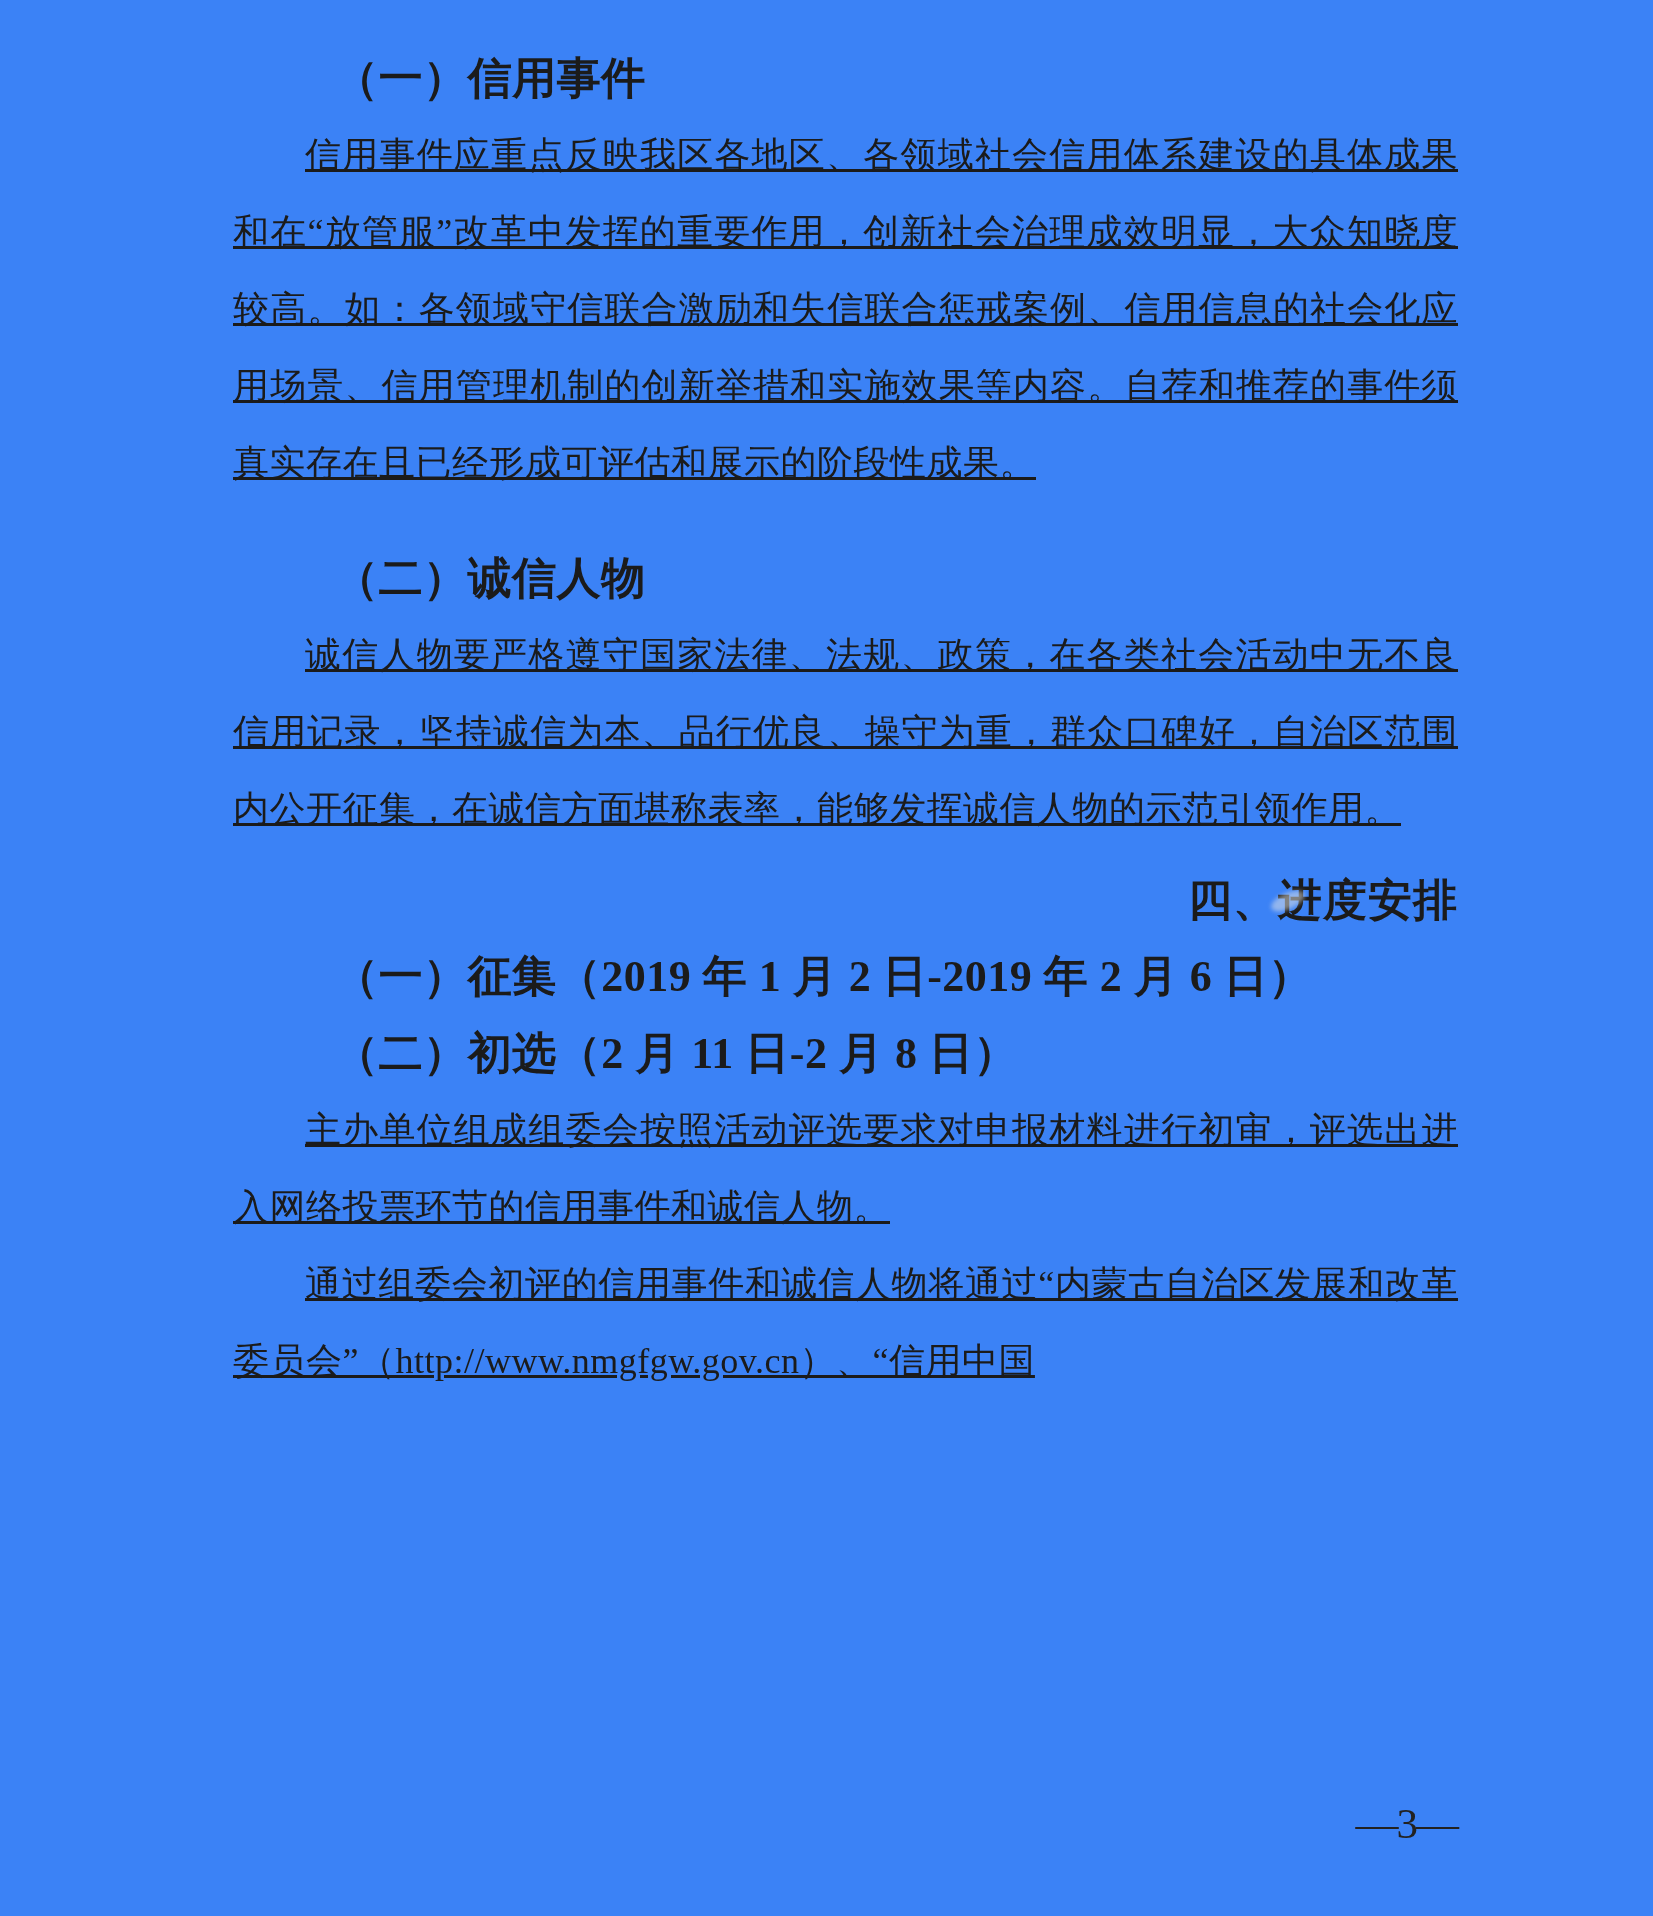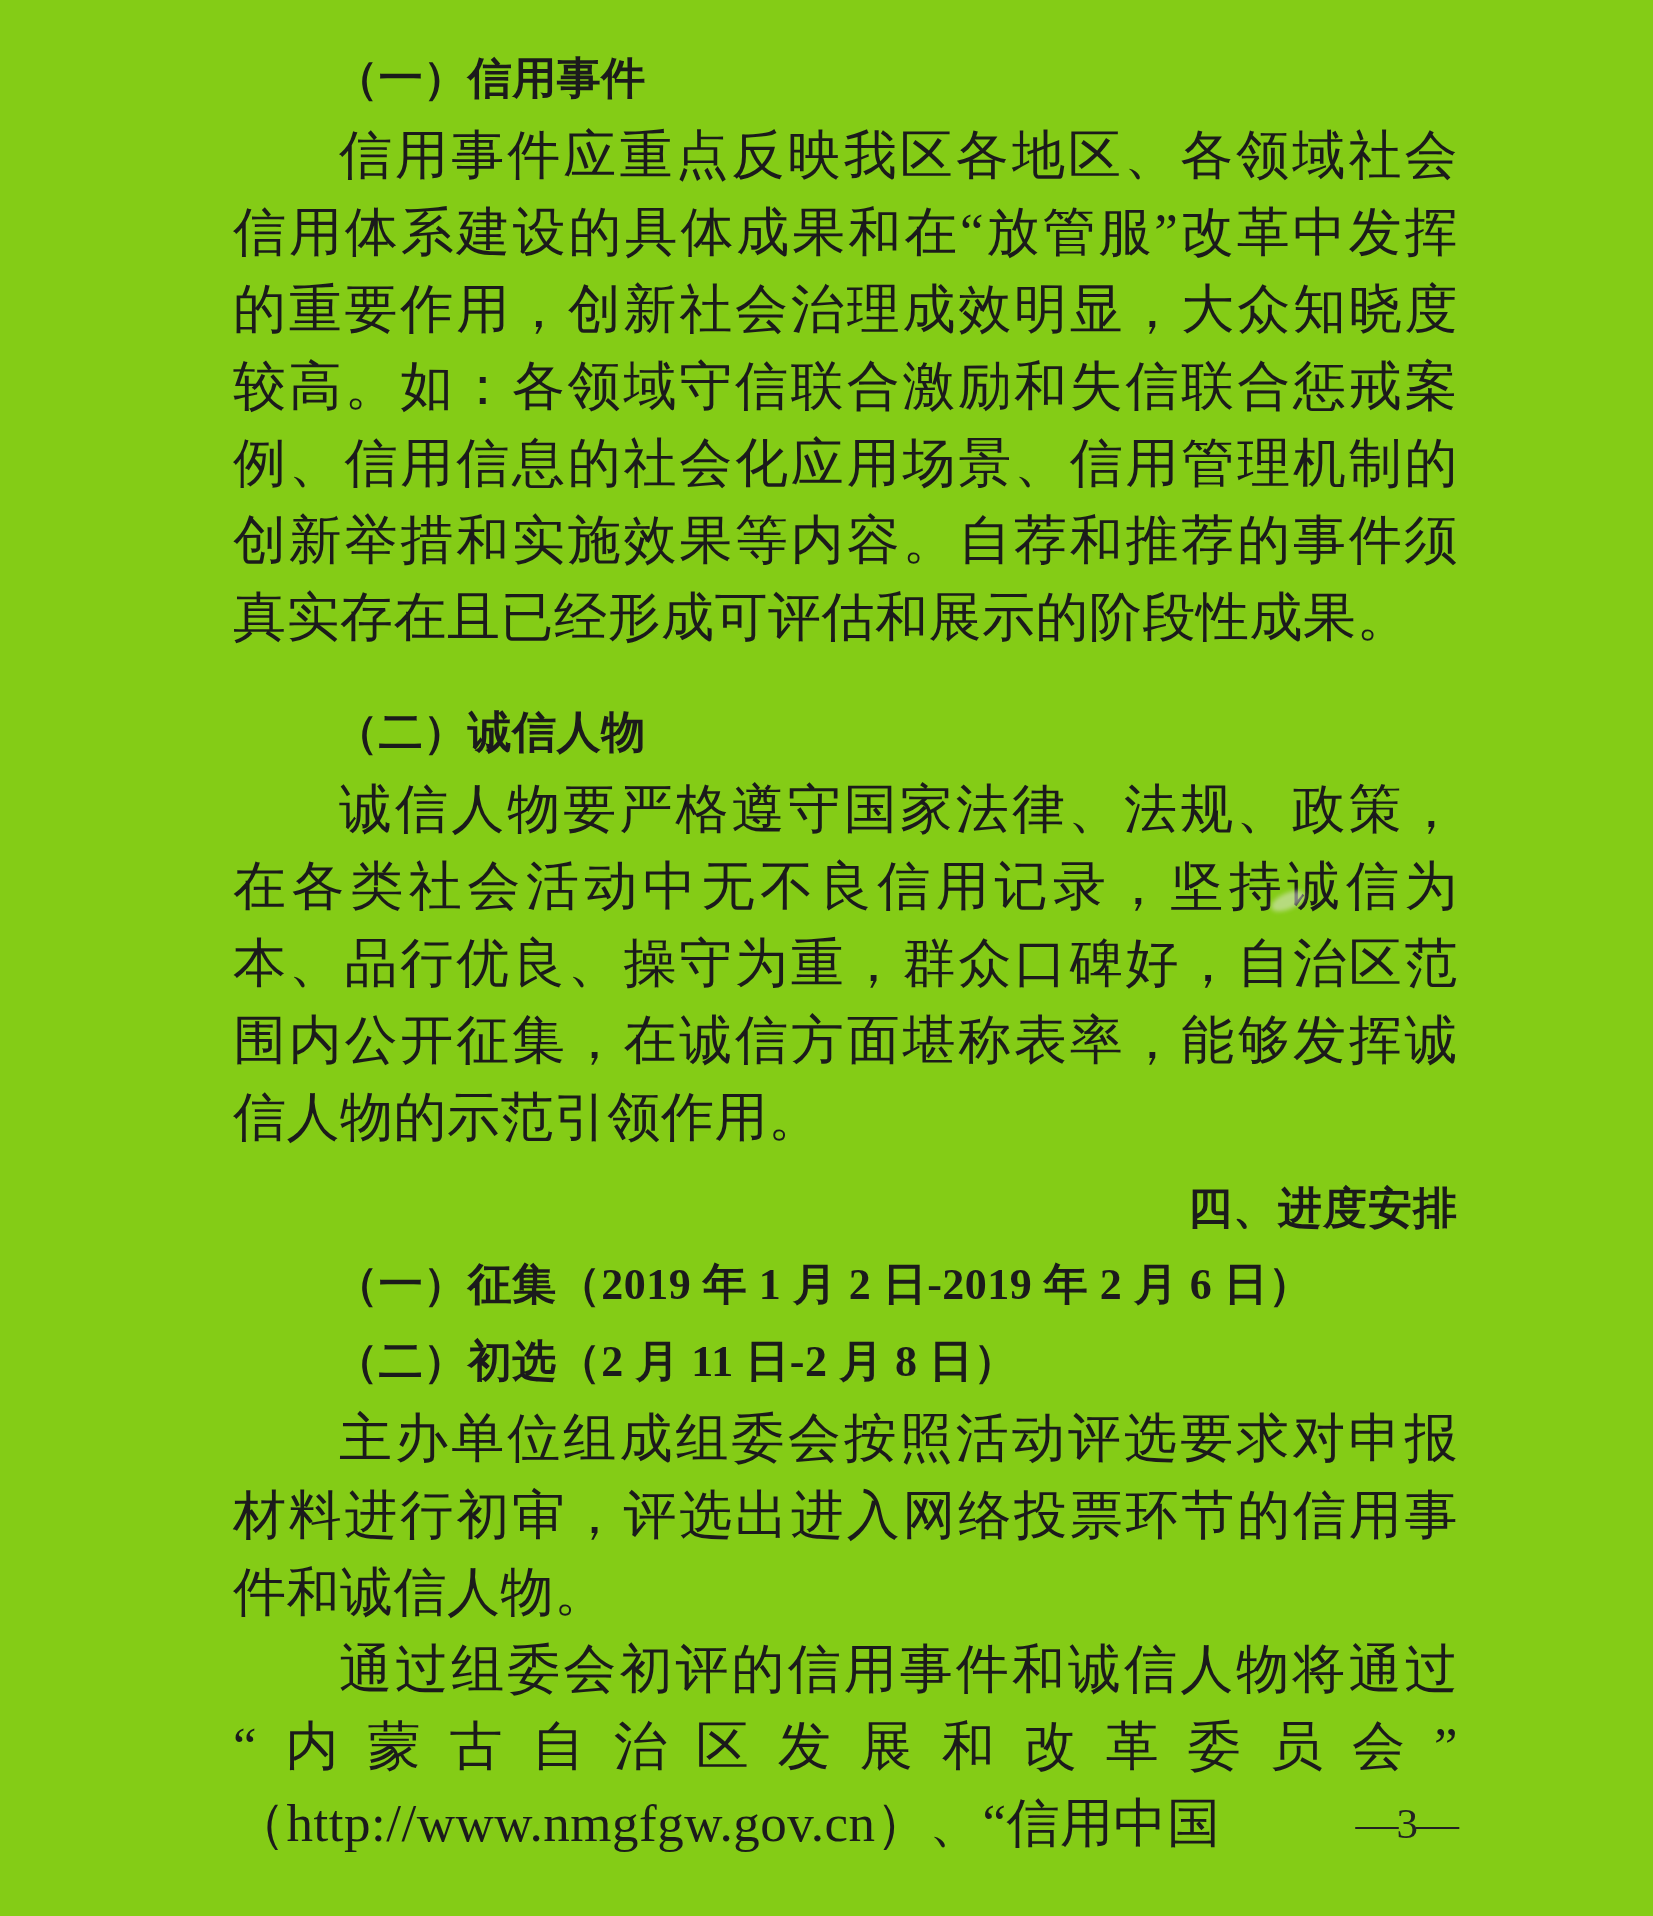--- a/index.html
+++ b/index.html
@@ -4,39 +4,40 @@
 <style>
   html, body {
     margin: 0;
     padding: 0;
     background: #ffffff;
   }
   .page {
     position: relative;
     width: 1653px;
     height: 1916px;
-    background: #84cc16;
+    background: #3b82f6;
     overflow: hidden;
     font-family: "Liberation Serif", "DejaVu Serif", serif;
     color: #1b1b1b;
   }
   .content {
     position: absolute;
     left: 233px;
     top: 40px;
     width: 1225px;
   }
   .body-para {
     margin: 0;
-    font-size: 53px;
+    font-size: 36px;
     line-height: 77px;
     text-align: justify;
     text-justify: inter-character;
     text-indent: 2em;
     letter-spacing: 0.5px;
+    text-decoration: underline;
   }
   .kai-heading {
     margin: 0;
     font-size: 44px;
     line-height: 77px;
     font-weight: bold;
     text-indent: 2.3em;
     letter-spacing: 0.5px;
   }
   .hei-heading {

